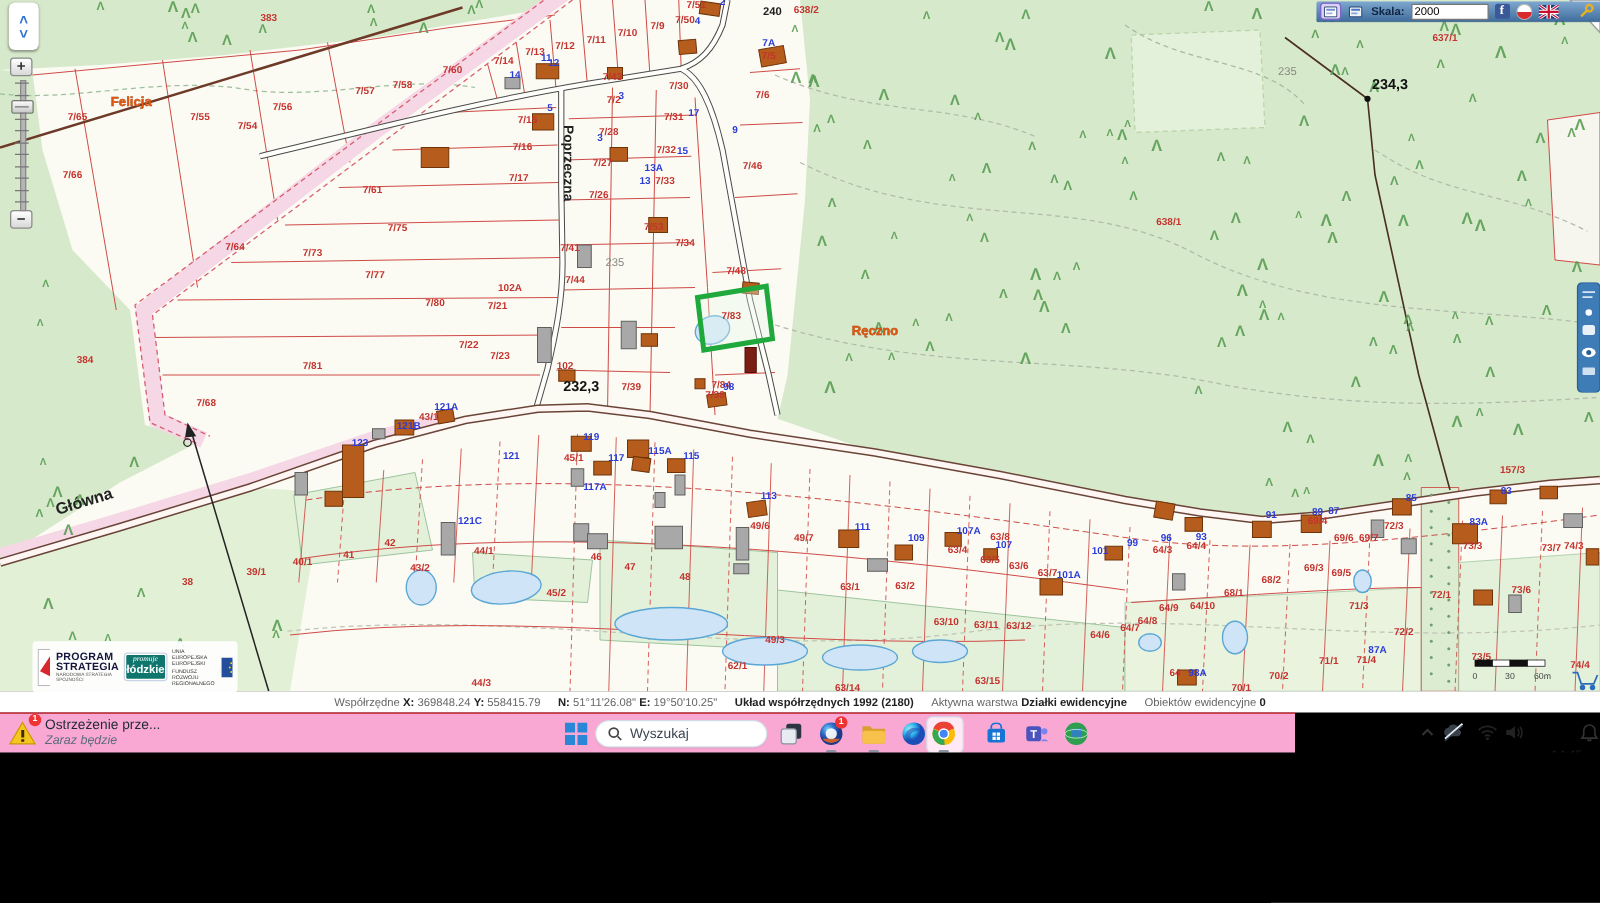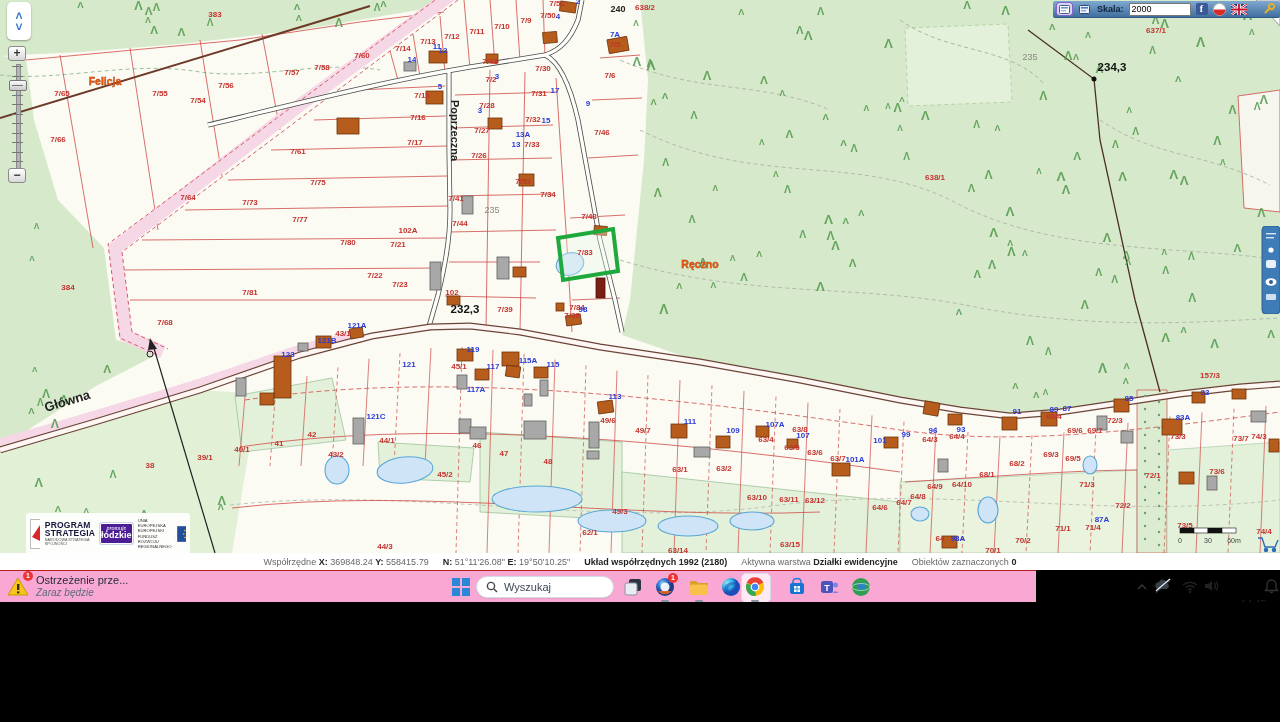--- a/index.html
+++ b/index.html
@@ -30,21 +30,21 @@
                font-family:Liberation Sans, sans-serif;}
   .flag{display:block;}
   #fb{width:12px;height:12px;background:#3b5998;border-radius:2px;color:#fff;font-size:10px;font-weight:bold;
       text-align:center;line-height:12px;font-family:"Liberation Serif",serif;}
   
   #logos{position:absolute;left:26px;top:513px;width:164px;height:41px;background:rgba(255,255,255,.93);
          border-radius:3px;display:flex;align-items:center;gap:5px;padding:0 4px;box-sizing:border-box;}
   .pr-txt{line-height:1;}
   .pr-main{font-size:8.5px;font-weight:bold;color:#14143c;letter-spacing:.2px;}
   .pr-sub{font-size:3.8px;color:#555;margin-top:1px;}
-  #lodzkie{width:36px;height:21px;background:#4c1d95;border:1px solid #fff;box-shadow:0 0 0 1px #c9d4e4;
+  #lodzkie{width:36px;height:21px;background:#0f766e;border:1px solid #fff;box-shadow:0 0 0 1px #c9d4e4;
            border-radius:2px;color:#fff;text-align:center;line-height:1;padding-top:1px;box-sizing:border-box;}
   #lodzkie .scr{font-size:6px;font-style:italic;font-family:"Liberation Serif",serif;}
   #lodzkie .big{font-size:9px;font-weight:bold;}
   .eu-txt{font-size:4.2px;color:#333;line-height:1.25;text-align:left;}
   
   #statusbar{position:absolute;left:0;top:553px;width:1280px;height:17px;background:#fff;
              display:flex;align-items:center;justify-content:center;font-size:9px;color:#666;}
   #statusbar b{color:#222;}
   .sgap{display:inline-block;width:14px;}
   
@@ -755,21 +755,21 @@
     <b>X:</b>&nbsp;<span>369848.24</span>&nbsp;
     <b>Y:</b>&nbsp;<span>558415.79</span>
     <span class="sgap"></span>
     <b>N:</b>&nbsp;<span>51°11'26.08"</span>&nbsp;
     <b>E:</b>&nbsp;<span>19°50'10.25"</span>
     <span class="sgap"></span>
     <b>Układ współrzędnych 1992 (2180)</b>
     <span class="sgap"></span>
     <span>Aktywna warstwa</span>&nbsp;<b>Działki ewidencyjne</b>
     <span class="sgap"></span>
-    <span>Obiektów zaznaczonych</span>&nbsp;<b>0</b>
+    <span>Obiektów ewidencyjne</span>&nbsp;<b>0</b>
   </div>
 
   <div id="taskbar">
     <div id="widget">
       <div style="position:relative;width:24px;height:24px;">
         <svg width="24" height="24">
           <polygon points="12,4 22,21 2,21" fill="#f6c61e" stroke="#c79a00"></polygon>
           <rect x="11" y="10" width="2.4" height="6" fill="#3a3000"></rect>
             <rect x="11" y="17.4" width="2.4" height="2" fill="#3a3000"></rect>
         </svg>

